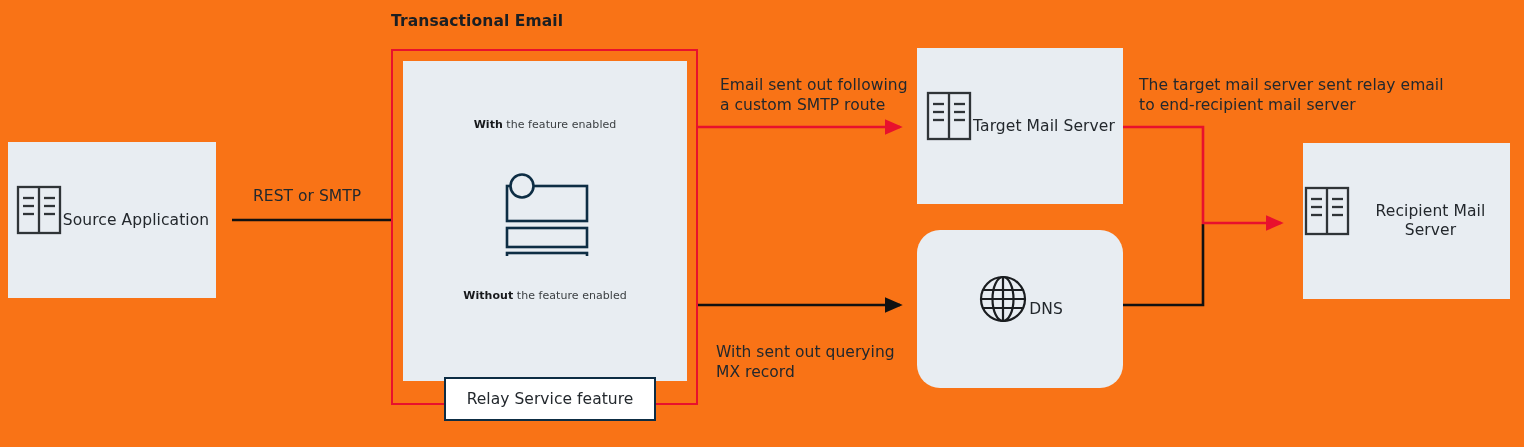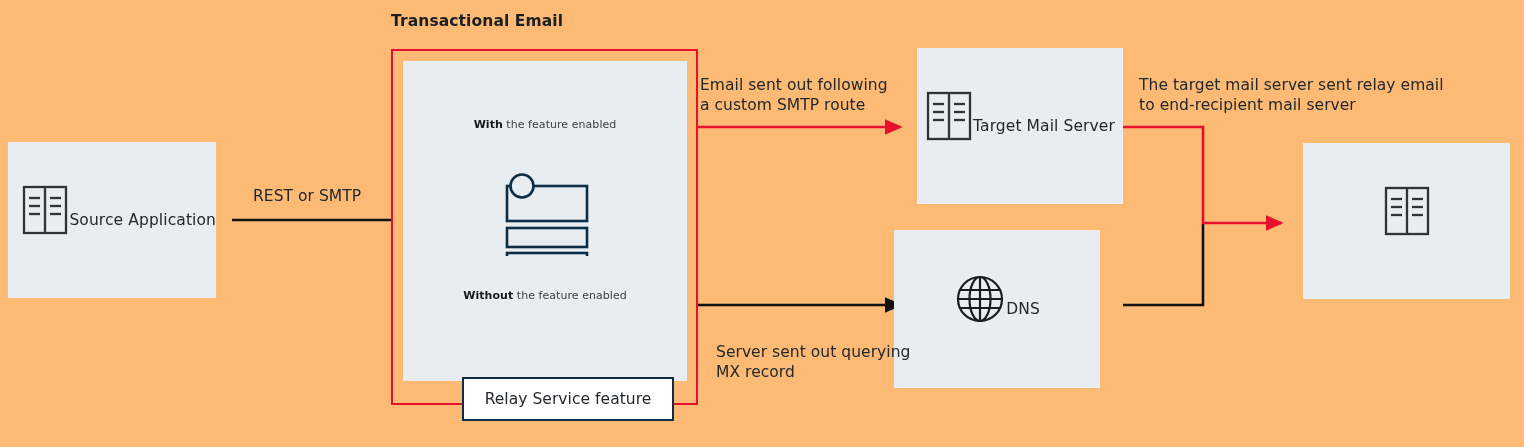--- a/index.html
+++ b/index.html
@@ -4,21 +4,21 @@
 <style>
   html, body {
     margin: 0;
     padding: 0;
     background: #ffffff;
   }
   #canvas {
     position: relative;
     width: 1524px;
     height: 447px;
-    background: #fdba74;
+    background: #f97316;
     font-family: "DejaVu Sans", "Liberation Sans", sans-serif;
     overflow: hidden;
   }
   .svg-layer {
     position: absolute;
     left: 0;
     top: 0;
     width: 1524px;
     height: 447px;
     pointer-events: none;
@@ -154,23 +154,23 @@
           <line x1="104" y1="100" x2="184" y2="100"></line>
         </g>
       </svg>
     </div>
 
     <div class="panel-caption" style="top:228px;">
       <b>Without</b><span> the feature enabled</span>
     </div>
   </div>
 
-  <div class="relay-chip" style="left:462px; top:377px; width:212px; height:44px;">Relay Service feature</div>
-
-  <div class="node-box" style="left:8px; top:142px; width:208px; height:156px;justify-content:flex-end;">
+  <div class="relay-chip" style="left:444px; top:377px; width:212px; height:44px;">Relay Service feature</div>
+
+  <div class="node-box" style="left:8px; top:142px; width:208px; height:156px;">
     <span class="node-icon">
       <svg width="48" height="52" viewBox="0 0 48 52">
         <g stroke="#2f3437" fill="none" stroke-width="2.3">
           <rect x="3" y="3" width="42" height="46"></rect>
           <line x1="24" y1="3" x2="24" y2="49"></line>
           <line x1="8" y1="14" x2="19" y2="14"></line>
           <line x1="8" y1="22" x2="19" y2="22"></line>
           <line x1="8" y1="30" x2="19" y2="30"></line>
           <line x1="29" y1="14" x2="40" y2="14"></line>
           <line x1="29" y1="22" x2="40" y2="22"></line>
@@ -192,21 +192,21 @@
           <line x1="8" y1="30" x2="19" y2="30"></line>
           <line x1="29" y1="14" x2="40" y2="14"></line>
           <line x1="29" y1="22" x2="40" y2="22"></line>
           <line x1="29" y1="30" x2="40" y2="30"></line>
         </g>
       </svg>
     </span>
     <span class="node-label">Target Mail Server</span>
   </div>
 
-  <div class="node-box" style="left:894px; top:230px; width:206px; height:158px;">
+  <div class="node-box" style="left:917px; top:230px; width:206px; height:158px;border-radius:23px;">
     <span class="node-icon">
       <svg width="52" height="52" viewBox="0 0 52 52">
         <g stroke="#1a1d20" fill="none" stroke-width="2.2">
           <circle cx="26" cy="26" r="22"></circle>
           <ellipse cx="26" cy="26" rx="10.5" ry="22"></ellipse>
           <line x1="26" y1="4" x2="26" y2="48"></line>
           <line x1="5.2" y1="17" x2="46.8" y2="17"></line>
           <line x1="4" y1="26" x2="48" y2="26"></line>
           <line x1="5.2" y1="35" x2="46.8" y2="35"></line>
         </g>
@@ -223,26 +223,27 @@
           <line x1="24" y1="3" x2="24" y2="49"></line>
           <line x1="8" y1="14" x2="19" y2="14"></line>
           <line x1="8" y1="22" x2="19" y2="22"></line>
           <line x1="8" y1="30" x2="19" y2="30"></line>
           <line x1="29" y1="14" x2="40" y2="14"></line>
           <line x1="29" y1="22" x2="40" y2="22"></line>
           <line x1="29" y1="30" x2="40" y2="30"></line>
         </g>
       </svg>
     </span>
+    <span class="node-label">Recipient Mail Server</span>
   </div>
 
   <div class="edge-label" style="left:253px; top:186px;">REST or SMTP</div>
 
-  <div class="edge-label" style="left:700px; top:75px;">Email sent out following
+  <div class="edge-label" style="left:720px; top:75px;">Email sent out following
 a custom SMTP route</div>
 
-  <div class="edge-label" style="left:716px; top:342px;">Server sent out querying
+  <div class="edge-label" style="left:716px; top:342px;">With sent out querying
 MX record</div>
 
   <div class="edge-label" style="left:1139px; top:75px;">The target mail server sent relay email
 to end-recipient mail server</div>
 
 </div>
 
 </body></html>

